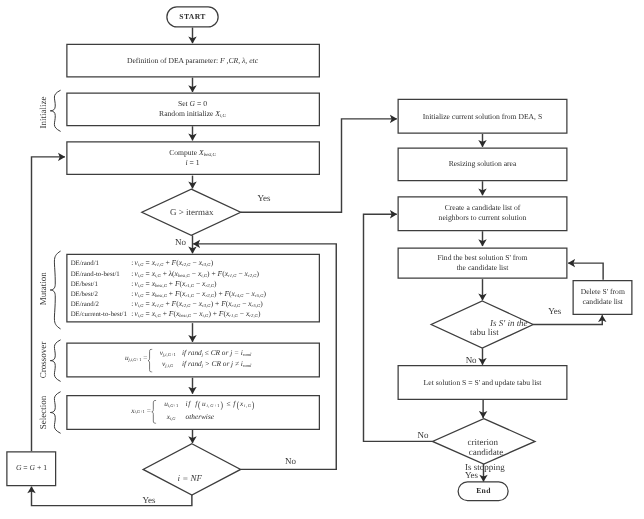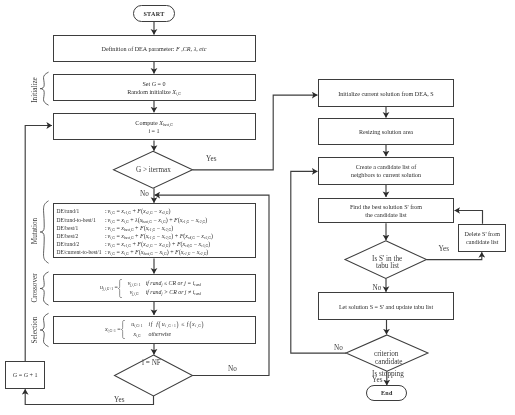--- a/index.html
+++ b/index.html
@@ -190,21 +190,21 @@
             <span style="letter-spacing:0.55px;"><i>if</i>  <i>f</i><span class="pn">(</span><i>u</i><sub><i>i,G</i>+1</sub><span class="pn">)</span> ≤ <i>f</i><span class="pn">(</span><i>x</i><sub><i>i,G</i></sub><span class="pn">)</span></span>
           </span>
         <span class="caseline">
             <span class="casevar"><i>x</i><sub><i>i,G</i></sub></span>
             <span><i>otherwise</i></span>
           </span>
       </span>
     </div>
   </div>
 
-  <div class="edgelabel" style="left:142px;top:359px;">i = NF</div>
+  <div class="edgelabel" style="left:142px;top:379px;font-style:italic;">i = NF</div>
   <div class="edgelabel" style="left:228px;top:365px;">No</div>
   <div class="edgelabel" style="left:114px;top:395.5px;">Yes</div>
 
   <div class="node" style="left:4.9px;top:361.4px;width:40.6px;height:27.2px;">
     <span class="txt"><i>G</i> = <i>G</i> + 1</span>
   </div>
 
   <div class="node" style="left:318px;top:79.4px;width:136px;height:27.6px;">
     <span class="txt">Initialize current solution from DEA, S</span>
   </div>
@@ -221,21 +221,21 @@
   <div class="node" style="left:318px;top:197.5px;width:136px;height:25.8px;">
     <span class="txt">Find the best solution S' from</span>
     <span class="txt">the candidate list</span>
   </div>
 
   <div class="node" style="left:458.4px;top:223.7px;width:47.7px;height:27.9px;">
     <span class="txt">Delete S' from</span>
     <span class="txt">candidate list</span>
   </div>
 
-  <div class="edgelabel" style="left:372px;top:254.5px;">Is S' in the</div>
+  <div class="edgelabel" style="left:392px;top:254.5px;font-style:italic;">Is S' in the</div>
   <div class="edgelabel" style="left:376px;top:261.7px;">tabu list</div>
   <div class="edgelabel" style="left:438.5px;top:244.5px;">Yes</div>
   <div class="edgelabel" style="left:372.5px;top:283.5px;">No</div>
 
   <div class="node" style="left:318px;top:292.4px;width:136px;height:27.4px;">
     <span class="txt">Let solution S = S' and update tabu list</span>
   </div>
 
   <div class="edgelabel" style="left:372px;top:342px;margin-top:28px;">Is stopping</div>
   <div class="edgelabel" style="left:374px;top:350px;">criterion</div>

